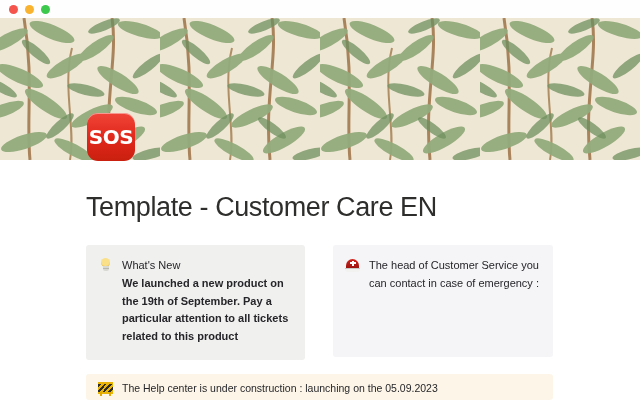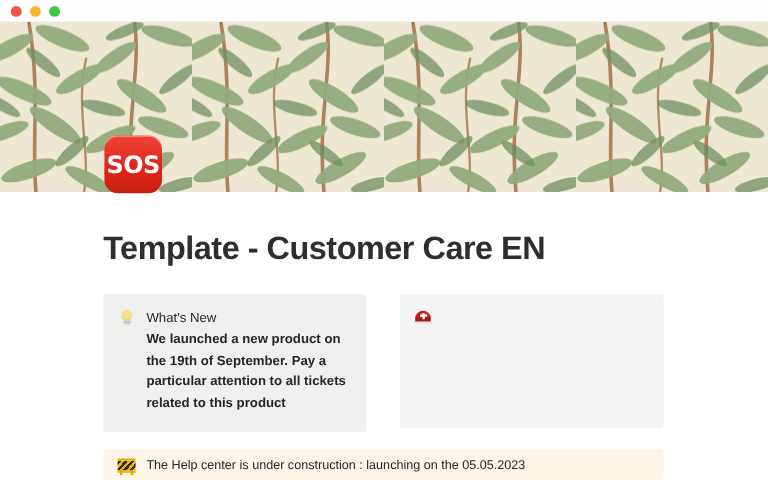--- a/index.html
+++ b/index.html
@@ -67,21 +67,21 @@
 
   
   .content {
     position: absolute; left: 0; top: 160px;
     width: 640px;
   }
 
   .page-title {
     margin: 32px 0 0 86px;
     font-size: 27px;
-    font-weight: bold;
+    font-weight: normal;
     color: #2e2e2c;
     letter-spacing: -0.4px;
     font-family: "Liberation Sans", sans-serif;
   }
 
   .callout-row {
     display: flex;
     margin: 22px 0 0 86px;
     width: 467px;
     gap: 28px;
@@ -265,29 +265,30 @@
       </div>
 
       <div class="callout callout-right">
         <div class="callout-emoji">
           <div class="helmet-top"></div>
           <div class="helmet-cross-v"></div>
           <div class="helmet-cross-h"></div>
           <div class="helmet-brim"></div>
         </div>
         <div class="callout-body">
+          <div>The head of Customer Service you can contact in case of emergency :</div>
           <div class="spacer-line"></div>
         </div>
       </div>
 
     </div>
   </div>
 
   <div class="banner">
     <div class="callout-emoji">
       <div class="barrier"></div>
       <div class="barrier-leg-l"></div>
       <div class="barrier-leg-r"></div>
     </div>
-    <div class="banner-text">The Help center is under construction : launching on the 05.05.2023</div>
+    <div class="banner-text">The Help center is under construction : launching on the 05.09.2023</div>
   </div>
 
 </div>
 
 </body></html>

